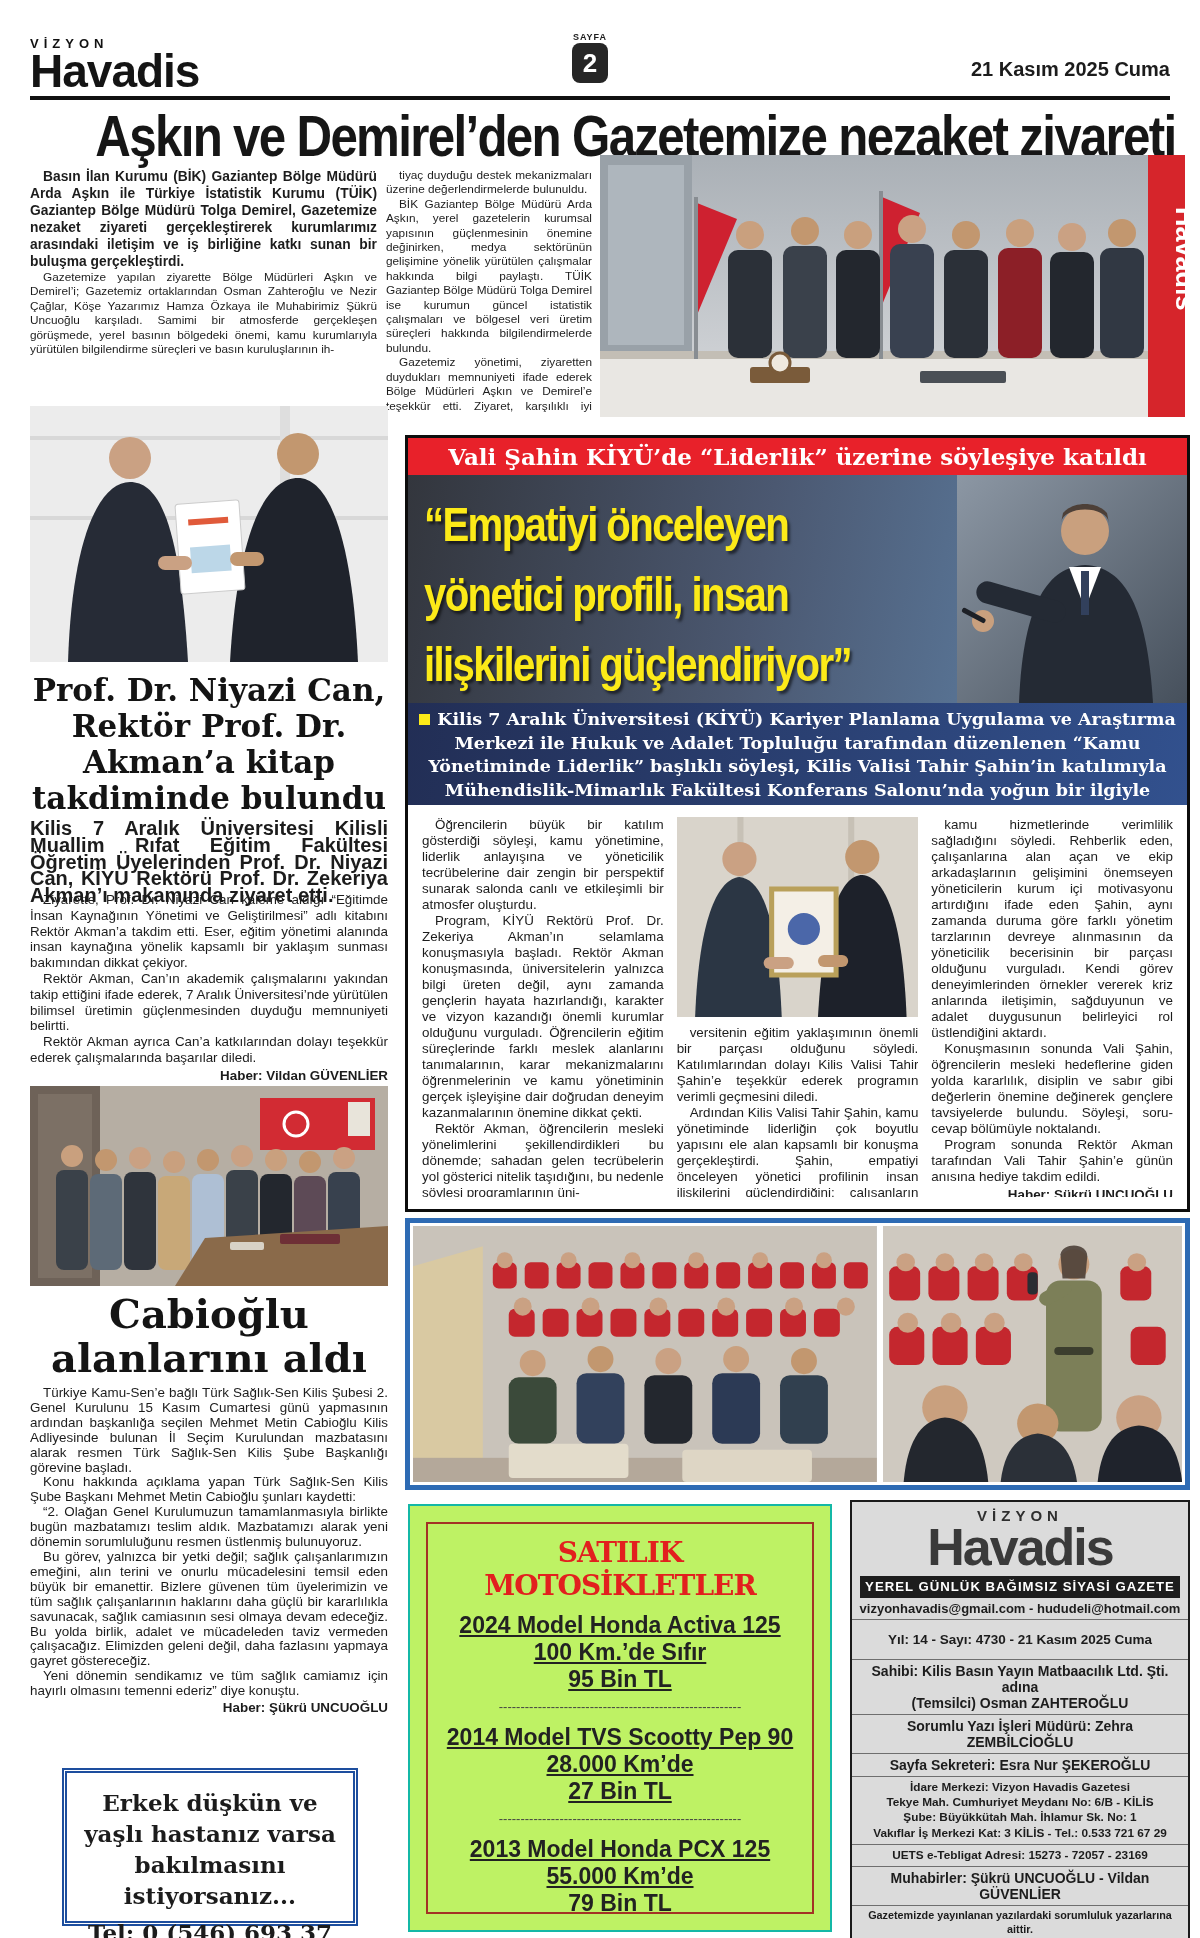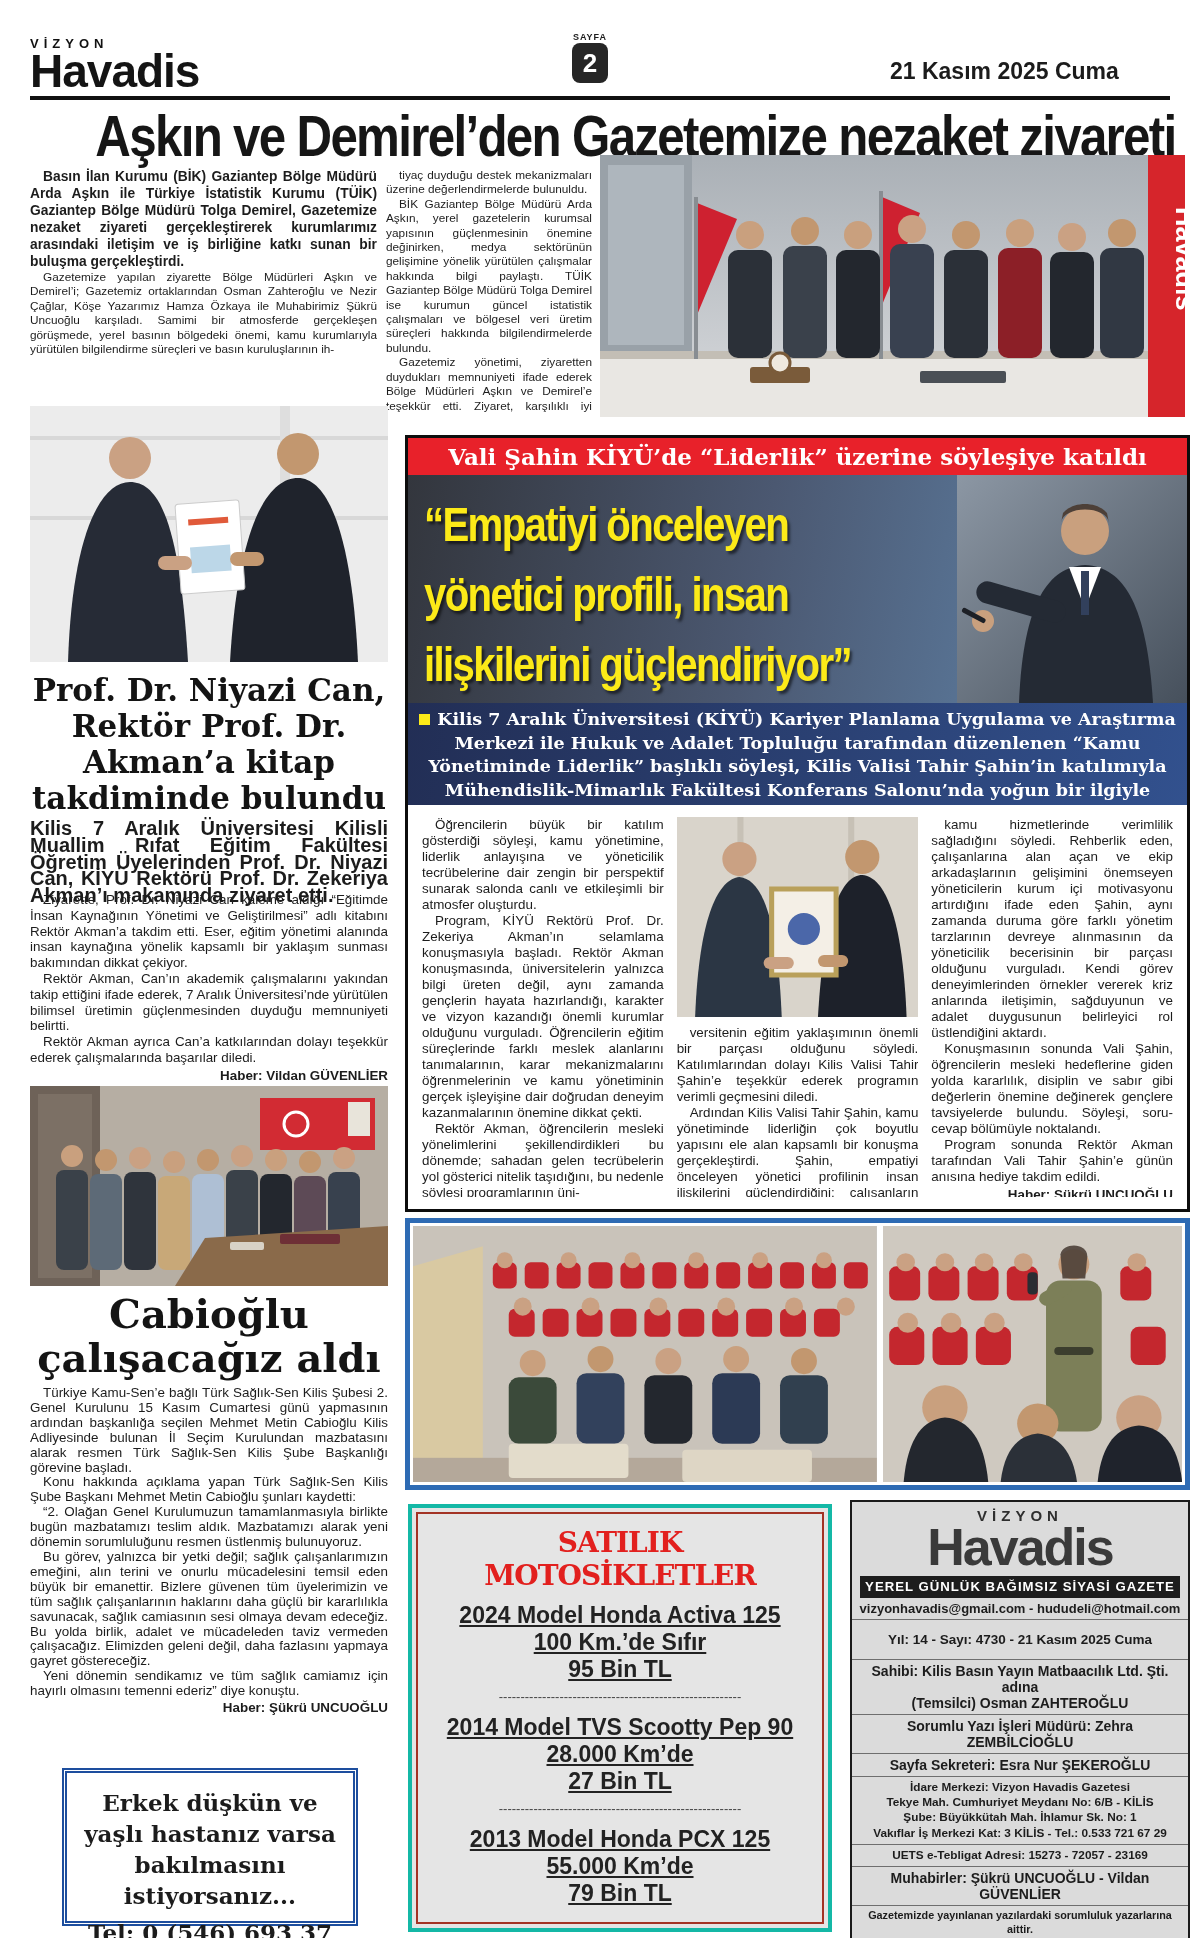--- a/index.html
+++ b/index.html
@@ -9,21 +9,21 @@
   .justify{text-align:justify;}
   .bp{margin:0;text-indent:13px;}
   .byline{font-weight:bold;text-align:right;margin-top:2px;}
 
   
   .logo-vizyon{font-size:13px;font-weight:bold;letter-spacing:5px;color:#111;}
   .logo-havadis{font-size:46px;font-weight:bold;letter-spacing:-1px;line-height:.9;color:#141414;}
   .badge-label{font-size:9px;font-weight:bold;text-align:center;letter-spacing:1px;}
   .badge-num{width:36px;height:40px;margin:1px auto 0;background:#262626;border-radius:8px;
              color:#fff;font-size:26px;font-weight:bold;line-height:40px;text-align:center;}
-  .header-date{font-size:23px;font-weight:bold;}
+  .header-date{font-size:20px;font-weight:bold;text-align:right;}
   .header-rule{background:#111;}
 
   .main-headline{width:1200px;text-align:center;}
   .main-headline span{display:inline-block;white-space:nowrap;transform:scaleX(.85);
     transform-origin:center;font-size:58px;font-weight:bold;letter-spacing:-2px;color:#161616;}
 
   
   .a1lead{font-size:13.8px;line-height:17px;font-weight:bold;}
   .a1body{font-size:11.8px;line-height:14.4px;}
   .a1col{overflow:hidden;}
@@ -58,21 +58,21 @@
 
   .photo-strip{box-sizing:border-box;border:5px solid #2e6bb4;background:#fff;display:flex;gap:6px;padding:3px;}
   .ps-l{flex:1.55;}.ps-r{flex:1;}
 
   
   .bluebox{box-sizing:border-box;border:5px double #1d4e9e;background:#fff;text-align:center;
     font-family:"DejaVu Serif",serif;font-weight:bold;font-size:23px;line-height:31px;padding:14px 6px 0;}
   .bluebox .phone{margin-top:6px;}
 
   
-  .moto{box-sizing:border-box;background:#e5e5e5;border:4px solid #14b8a6;padding:4px;}
+  .moto{box-sizing:border-box;background:#bef264;border:2px solid #14b8a6;padding:16px;}
   .moto-inner{box-sizing:border-box;border:2px solid #a33325;height:100%;text-align:center;
     padding:12px 14px 0;overflow:hidden;}
   .moto-title{font-family:"DejaVu Serif",serif;font-weight:bold;font-size:28px;color:#e2201e;letter-spacing:-1px;}
   .moto-item{font-size:23px;font-weight:bold;line-height:27px;margin-top:10px;color:#222;text-decoration:underline;}
   .moto-div{font-size:13px;color:#444;white-space:nowrap;overflow:hidden;margin:6px 0;}
   .moto-note{font-size:16.2px;font-weight:bold;line-height:21px;margin-top:12px;}
 
   
   .masthead{box-sizing:border-box;background:#dbdbdb;border:2px solid #1a1a1a;text-align:center;overflow:hidden;}
   .mh-vizyon{font-size:15px;font-weight:bold;letter-spacing:5px;color:#2e2e2e;padding-top:5px;}
@@ -221,21 +221,21 @@
       <circle cx="314" cy="72" r="11" fill="#caa183"></circle>
         <rect x="298" y="86" width="32" height="98" rx="8" fill="#38414e"></rect>
       <polygon points="175,152 358,140 358,200 145,200" fill="#8a6a4a"></polygon>
       <rect x="250" y="148" width="60" height="10" rx="2" fill="#6e2f36"></rect>
       <rect x="200" y="156" width="34" height="8" rx="2" fill="#d8d2c6"></rect>
     </svg>
   </div>
 
   <div class="abs serifhead" style="left:30px;top:1272px;width:358px;font-size:40px;line-height:44px;">
     <div>Cabioğlu</div>
-    <div>çalışacağız aldı</div>
+    <div>alanlarını aldı</div>
   </div>
   <div class="abs body-cab justify" style="left:30px;top:1366px;width:358px;height:370px;">
     <p class="bp">Türkiye Kamu-Sen’e bağlı Türk Sağlık-Sen Kilis Şubesi 2. Genel Kurulunu 15 Kasım Cumartesi günü yapmasının ardından başkanlığa seçilen Mehmet Metin Cabioğlu Kilis Adliyesinde bulunan İl Seçim Kurulundan mazbatasını alarak resmen Türk Sağlık-Sen Kilis Şube Başkanlığı görevine başladı.</p>
     <p class="bp">Konu hakkında açıklama yapan Türk Sağlık-Sen Kilis Şube Başkanı Mehmet Metin Cabioğlu şunları kaydetti:</p>
     <p class="bp">“2. Olağan Genel Kurulumuzun tamamlanmasıyla birlikte bugün mazbatamızı teslim aldık. Mazbatamızı alarak yeni dönemin sorumluluğunu resmen üstlenmiş bulunuyoruz.</p>
     <p class="bp">Bu görev, yalnızca bir yetki değil; sağlık çalışanlarımızın emeğini, alın terini ve onurlu mücadelesini temsil eden büyük bir emanettir. Bizlere güvenen tüm üyelerimizin ve tüm sağlık çalışanlarının haklarını daha güçlü bir kararlılıkla savunacak, sağlık camiasının sesi olmaya devam edeceğiz. Bu yolda birlik, adalet ve mücadeleden taviz vermeden çalışacağız. Elimizden geleni değil, daha fazlasını yapmaya gayret göstereceğiz.</p>
     <p class="bp">Yeni dönemin sendikamız ve tüm sağlık camiamız için hayırlı olmasını temenni ederiz” diye konuştu.</p>
     <div class="byline">Haber: Şükrü UNCUOĞLU</div>
   </div>
 

